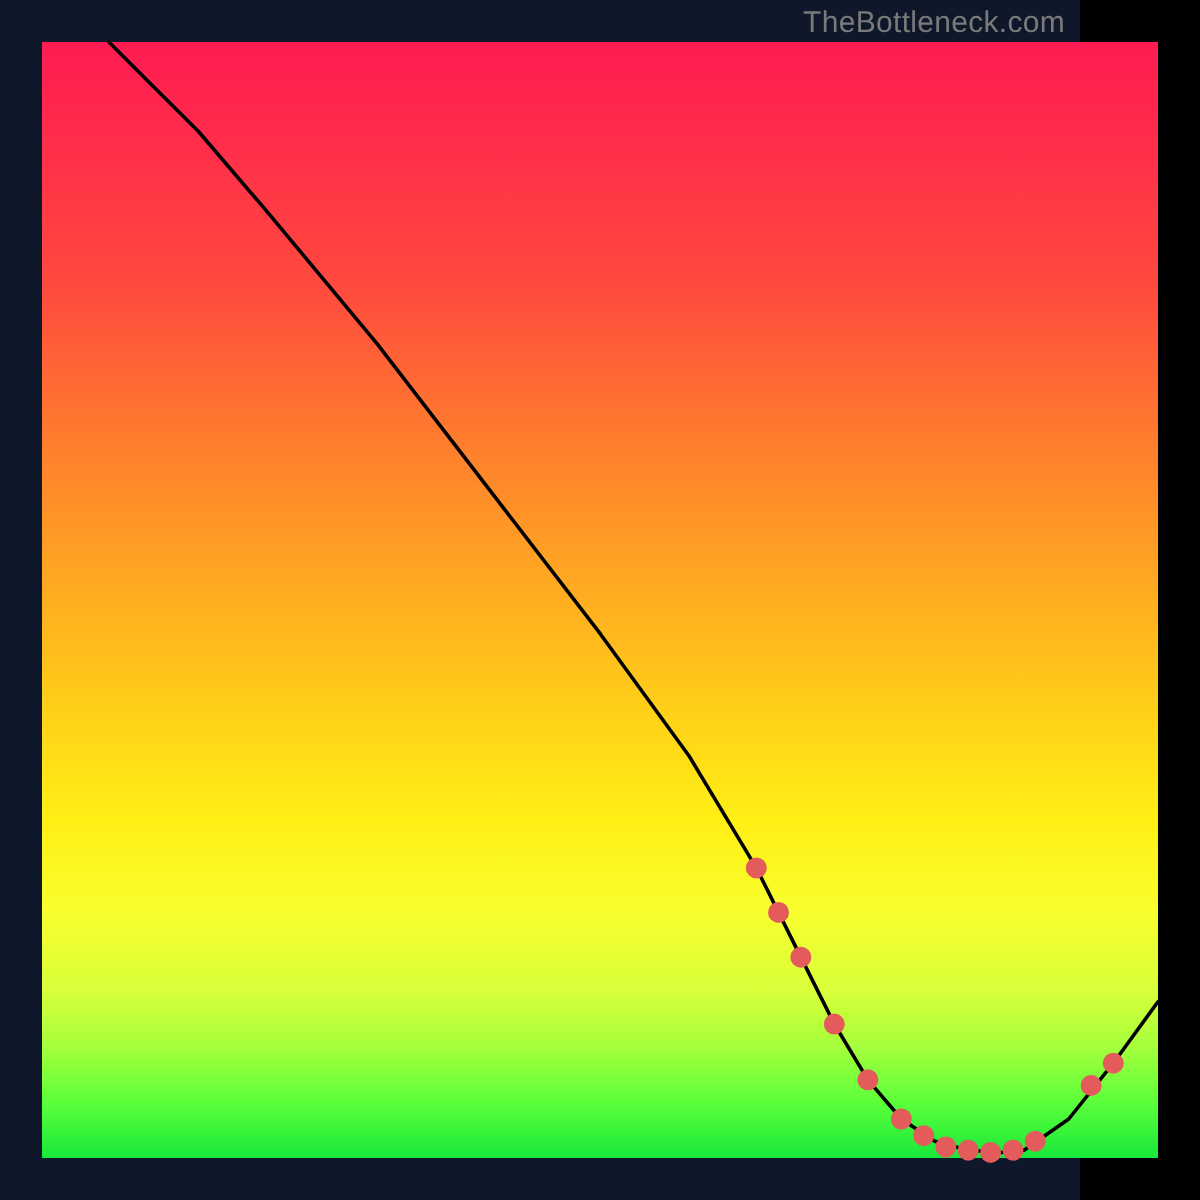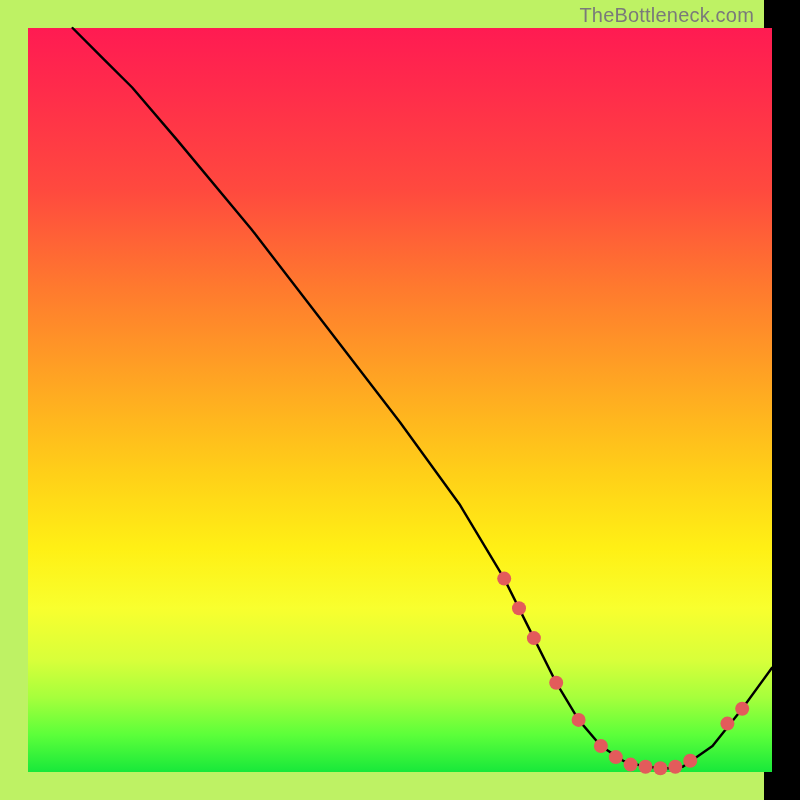--- a/index.html
+++ b/index.html
@@ -8,22 +8,21 @@
     width: 800px;
     height: 800px;
     background: #000;
     font-family: Arial, Helvetica, sans-serif;
     overflow: hidden;
   }
   .frame {
     position: relative;
     width: 720px;
     height: 800px;
-    background: #bef264;
-    padding-left: 44px;
+    background: #0f172a;
   }
   .plot {
     position: absolute;
     left: 28px;
     top: 28px;
     width: 744px;
     height: 744px;
     
     background: linear-gradient(
       to bottom,

